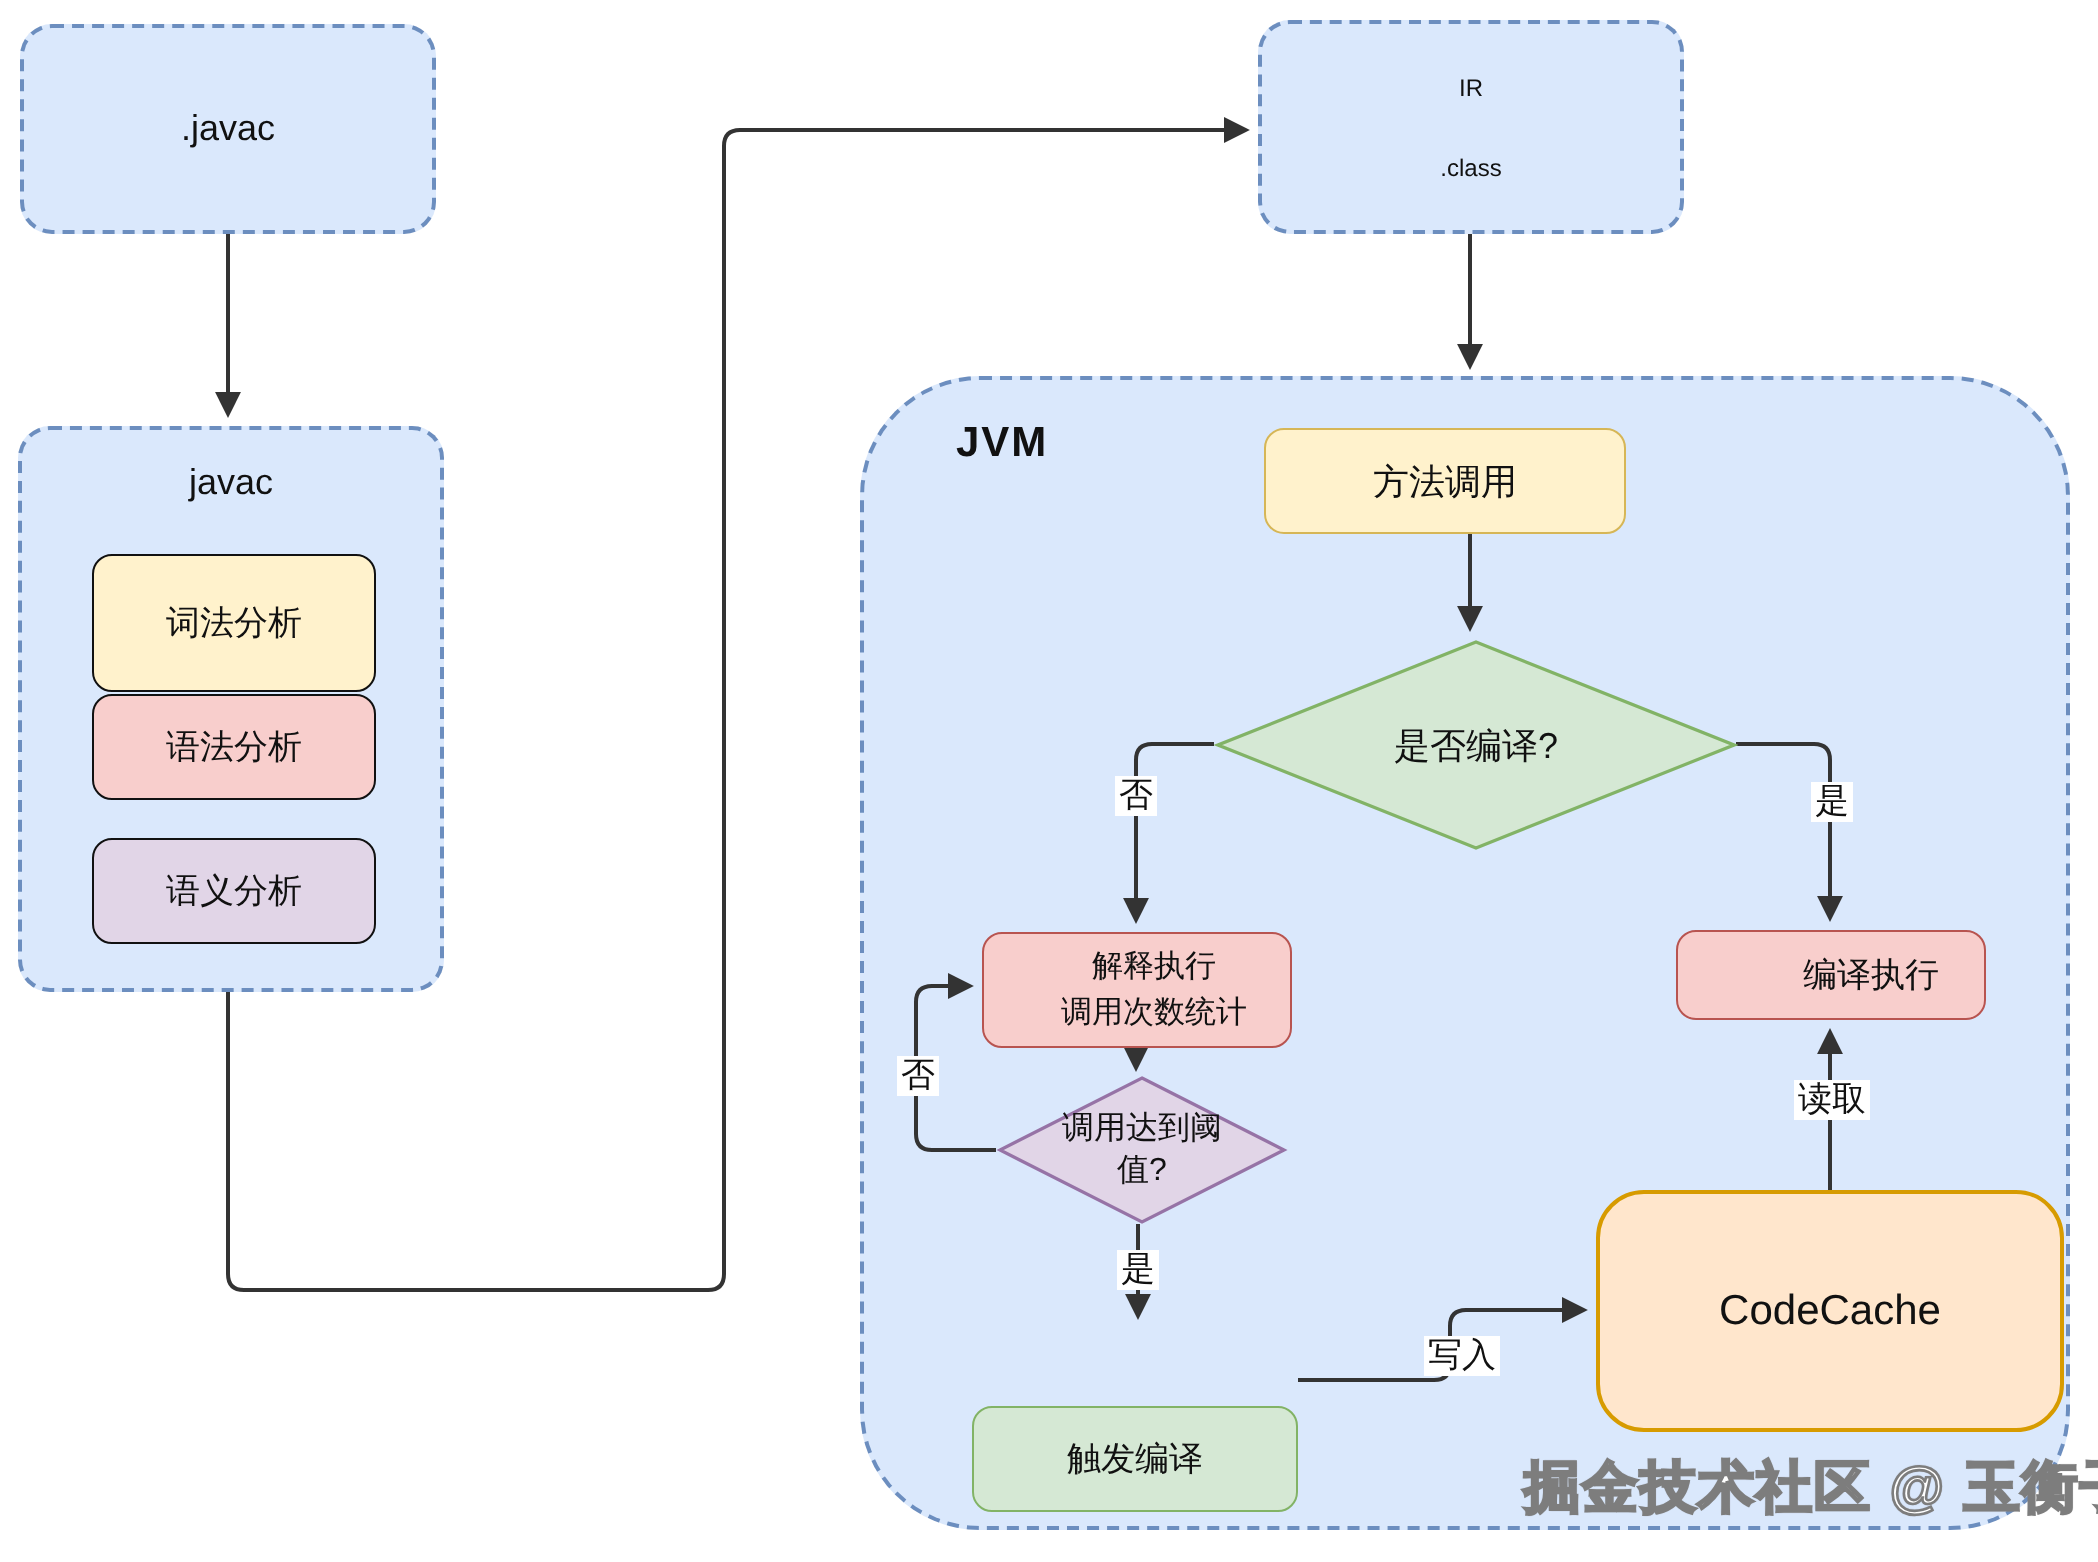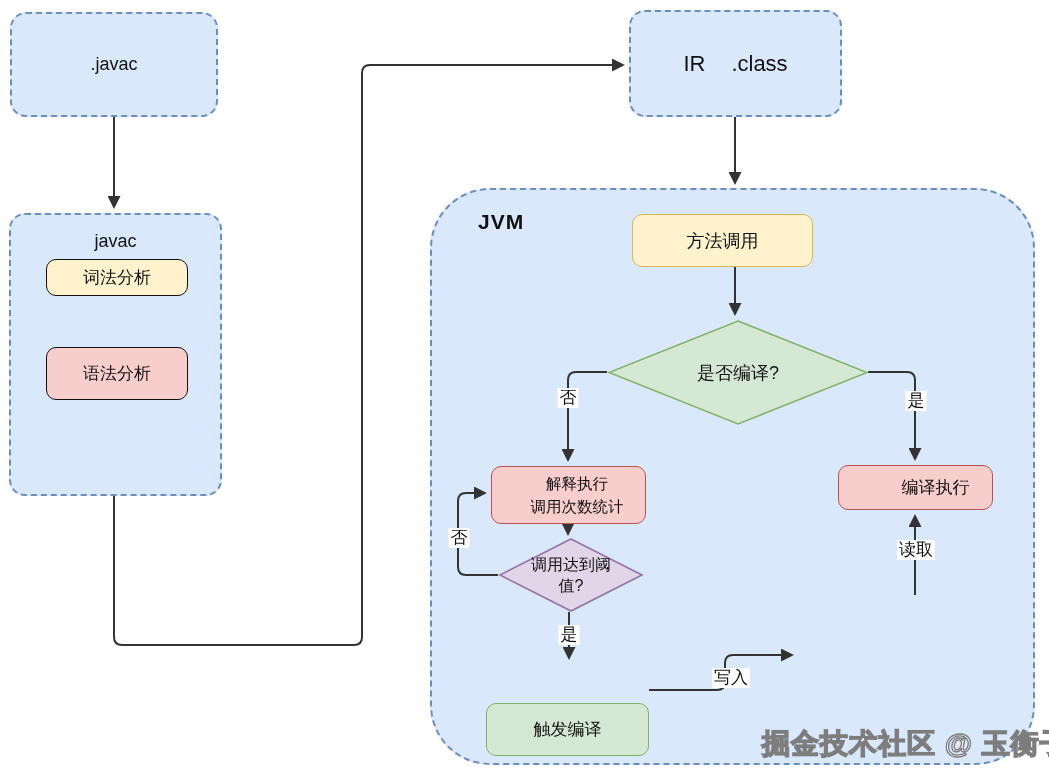--- a/index.html
+++ b/index.html
@@ -35,40 +35,40 @@
   .javac-title {
     position: absolute; top: 16px; left: 0; width: 100%;
     text-align: center; font-size: 18px;
   }
   .jvm-title {
     position: absolute; top: 20px; left: 46px;
     font-size: 21px; font-weight: bold; letter-spacing: 1px;
   }
   .ir-lines {
     position: absolute; inset: 0;
-    display: flex; flex-direction: row; align-items: center; justify-content: center;
-    gap: 26px; font-size: 22px;
+    display: flex; flex-direction: column; align-items: center; justify-content: center;
+    gap: 26px; font-size: 12px;
   }
 
   
   .node {
     position: absolute;
     display: flex; align-items: center; justify-content: center;
     border-radius: 10px;
     border: 1.5px solid;
     font-size: 17px;
     text-align: center;
   }
   .fill-yellow { background: #fff2cc; border-color: #d6b656; }
   .fill-red    { background: #f8cecc; border-color: #b85450; }
   .fill-purple { background: #e1d5e7; border-color: #9673a6; }
   .fill-green  { background: #d5e8d4; border-color: #82b366; margin-top: 39px; }
   .fill-orange { background: #ffe6cc; border-color: #d79b00; }
 
-  .step-lex { left: 35px; top: 44px;  width: 142px; height: 37px; position: absolute; }
+  .step-lex { left: 35px; top: 62px;  width: 142px; height: 69px; position: absolute; }
   .step-syn { left: 35px; top: 132px; width: 142px; height: 53px; position: absolute; }
   .step-sem { left: 35px; top: 204px; width: 142px; height: 53px; position: absolute; }
   .step {
     display: flex; align-items: center; justify-content: center;
     border-radius: 10px; border: 1.5px solid; font-size: 17px;
   }
 
   .node-method   { left: 632px; top: 214px; width: 181px; height: 53px; font-size: 18px; }
   .node-interp   { left: 491px; top: 466px; width: 155px; height: 58px;
                    flex-direction: column; font-size: 15.5px; line-height: 23px; padding-left: 17px; }
@@ -168,20 +168,23 @@
   </div>
 
   <div class="group-box box-javac">
     <div class="javac-title">javac</div>
     <div class="step step-lex fill-yellow">
       <span>词法分析</span>
     </div>
     <div class="step step-syn fill-red">
       <span>语法分析</span>
     </div>
+    <div class="step step-sem fill-purple">
+      <span>语义分析</span>
+    </div>
   </div>
 
   <div class="group-box box-ir">
     <div class="ir-lines">
       <span>IR</span>
       <span>.class</span>
     </div>
   </div>
 
   <div class="node node-method fill-yellow">
@@ -206,20 +209,23 @@
     </svg>
     <div class="dlabel">
       <span>调用达到阈值?</span>
     </div>
   </div>
 
   <div class="node node-trigger fill-green">
     <span>触发编译</span>
   </div>
 
+  <div class="node node-codecache fill-orange">
+    <span>CodeCache</span>
+  </div>
 
   <div class="node node-compexec fill-red">
     <span>编译执行</span>
   </div>
 
   <div class="edge-label" style="left:568px; top:398px;">否</div>
   <div class="edge-label" style="left:459px; top:538px;">否</div>
   <div class="edge-label" style="left:569px; top:635px;">是</div>
   <div class="edge-label" style="left:916px; top:401px;">是</div>
   <div class="edge-label" style="left:731px; top:678px;">写入</div>

